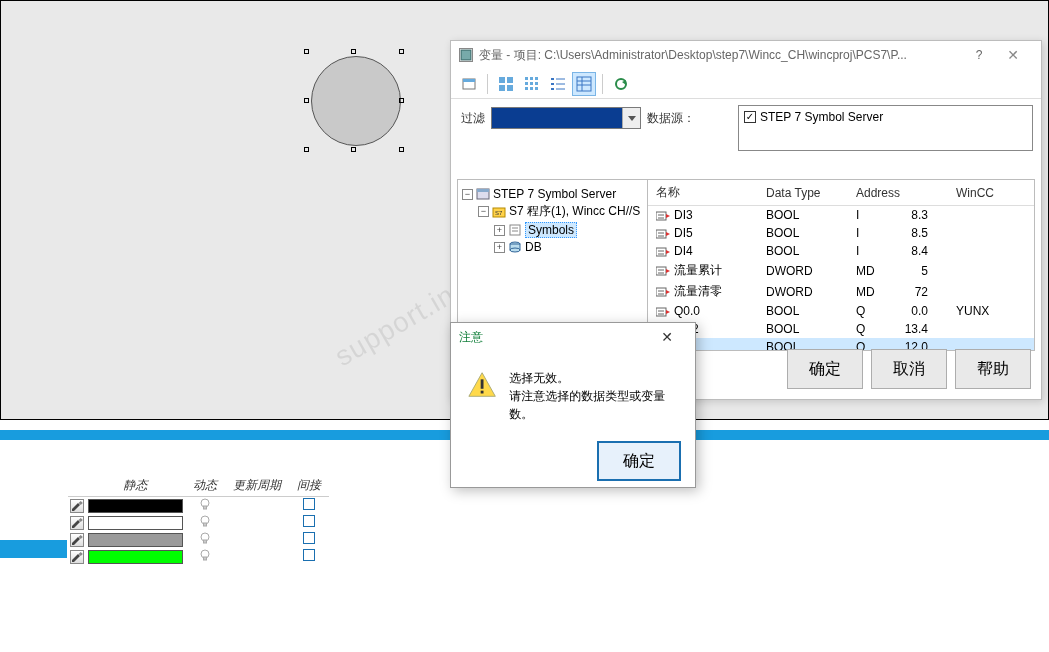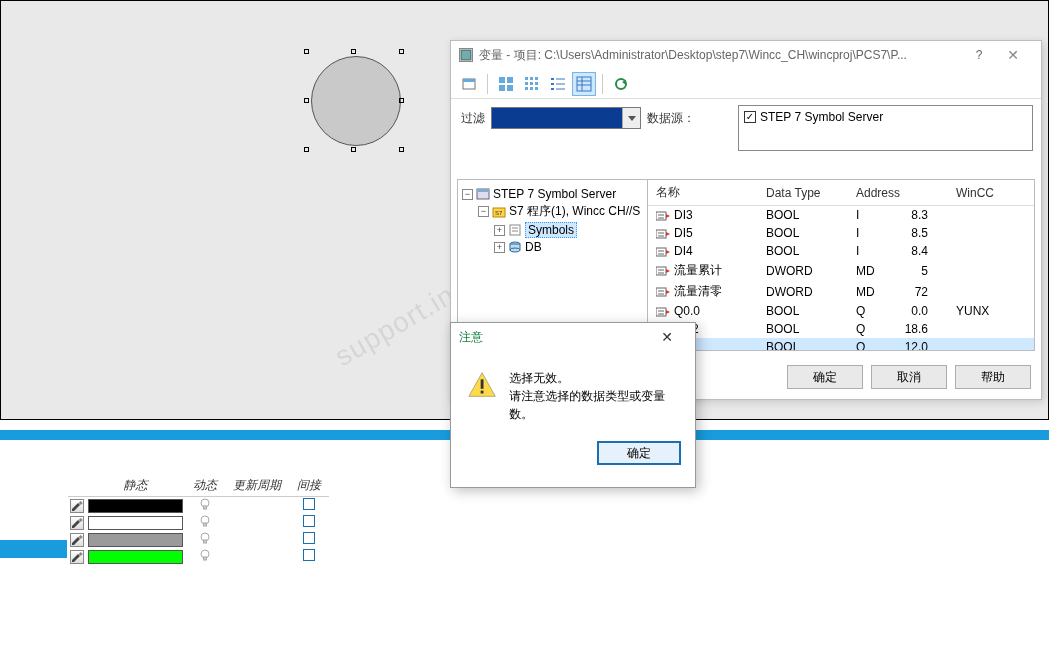--- a/index.html
+++ b/index.html
@@ -56,21 +56,21 @@
 .ticon-svg{width:14px;height:14px;flex:0 0 14px;}
 
 .list { flex:1; overflow:auto; background:#fff; position:relative;}
 .list table{border-collapse:collapse; width:100%; font-size:12px;}
 .list th{background:#fff; text-align:left; font-weight:normal; padding:4px 8px; border-bottom:1px solid #ddd; color:#333; position:sticky; top:0;}
 .list td{padding:2px 8px; white-space:nowrap;}
 .list tr.selrow td{background:#cde8ff;}
 .tagicon{width:14px;height:12px;display:inline-block;vertical-align:middle;margin-right:4px;}
 
 .dlg-buttons{position:absolute; right:10px; bottom:10px; display:flex; gap:8px;}
-.btn{min-width:76px; height:24px; background:#e9e9e9; border:1px solid #adadad; display:flex; align-items:center; justify-content:center; font-size:12px; cursor:default;}
+.btn{min-width:76px; height:40px; background:#e9e9e9; border:1px solid #adadad; display:flex; align-items:center; justify-content:center; font-size:16px; cursor:default;}
 
 
 .alert { position:absolute; left:450px; top:322px; width:246px; height:166px; background:#fff; border:1px solid #999; box-shadow:3px 3px 12px rgba(0,0,0,.25);}
 .alert .titlebar{background:#fff;border-bottom:0;}
 .alert .titlebar .x{font-size:14px;}
 .alert .body{display:flex; padding:18px 16px 10px; gap:12px; align-items:flex-start;}
 .alert .msg{font-size:12px; line-height:18px;}
 .alert .warn{width:32px;height:32px;}
 .alert .btns{display:flex;justify-content:flex-end;padding:8px 14px 0;}
 .alert .btns .btn{border:2px solid #1a6fb0; background:#e7f1fb; min-width:84px;}
@@ -383,21 +383,21 @@
             </tr>
             <tr>
               <td><svg class="tagicon" viewBox="0 0 14 12">
                   <rect x="0" y="2" width="10" height="8" fill="#fff" stroke="#666"></rect>
                   <line x1="2" y1="5" x2="8" y2="5" stroke="#666"></line>
                   <line x1="2" y1="8" x2="8" y2="8" stroke="#666"></line>
                   <polygon points="10,4 14,6 10,8" fill="#d33"></polygon>
                 </svg><span>DO2</span></td>
               <td>BOOL</td>
               <td style="width:40px">Q</td>
-              <td style="width:50px;text-align:right;padding-right:20px">18.6</td>
+              <td style="width:50px;text-align:right;padding-right:20px">13.4</td>
               <td></td>
             </tr>
             <tr class="selrow">
               <td><svg class="tagicon" viewBox="0 0 14 12">
                   <rect x="0" y="2" width="10" height="8" fill="#fff" stroke="#666"></rect>
                   <line x1="2" y1="5" x2="8" y2="5" stroke="#666"></line>
                   <line x1="2" y1="8" x2="8" y2="8" stroke="#666"></line>
                   <polygon points="10,4 14,6 10,8" fill="#d33"></polygon>
                 </svg><span></span></td>
               <td>BOOL</td>

